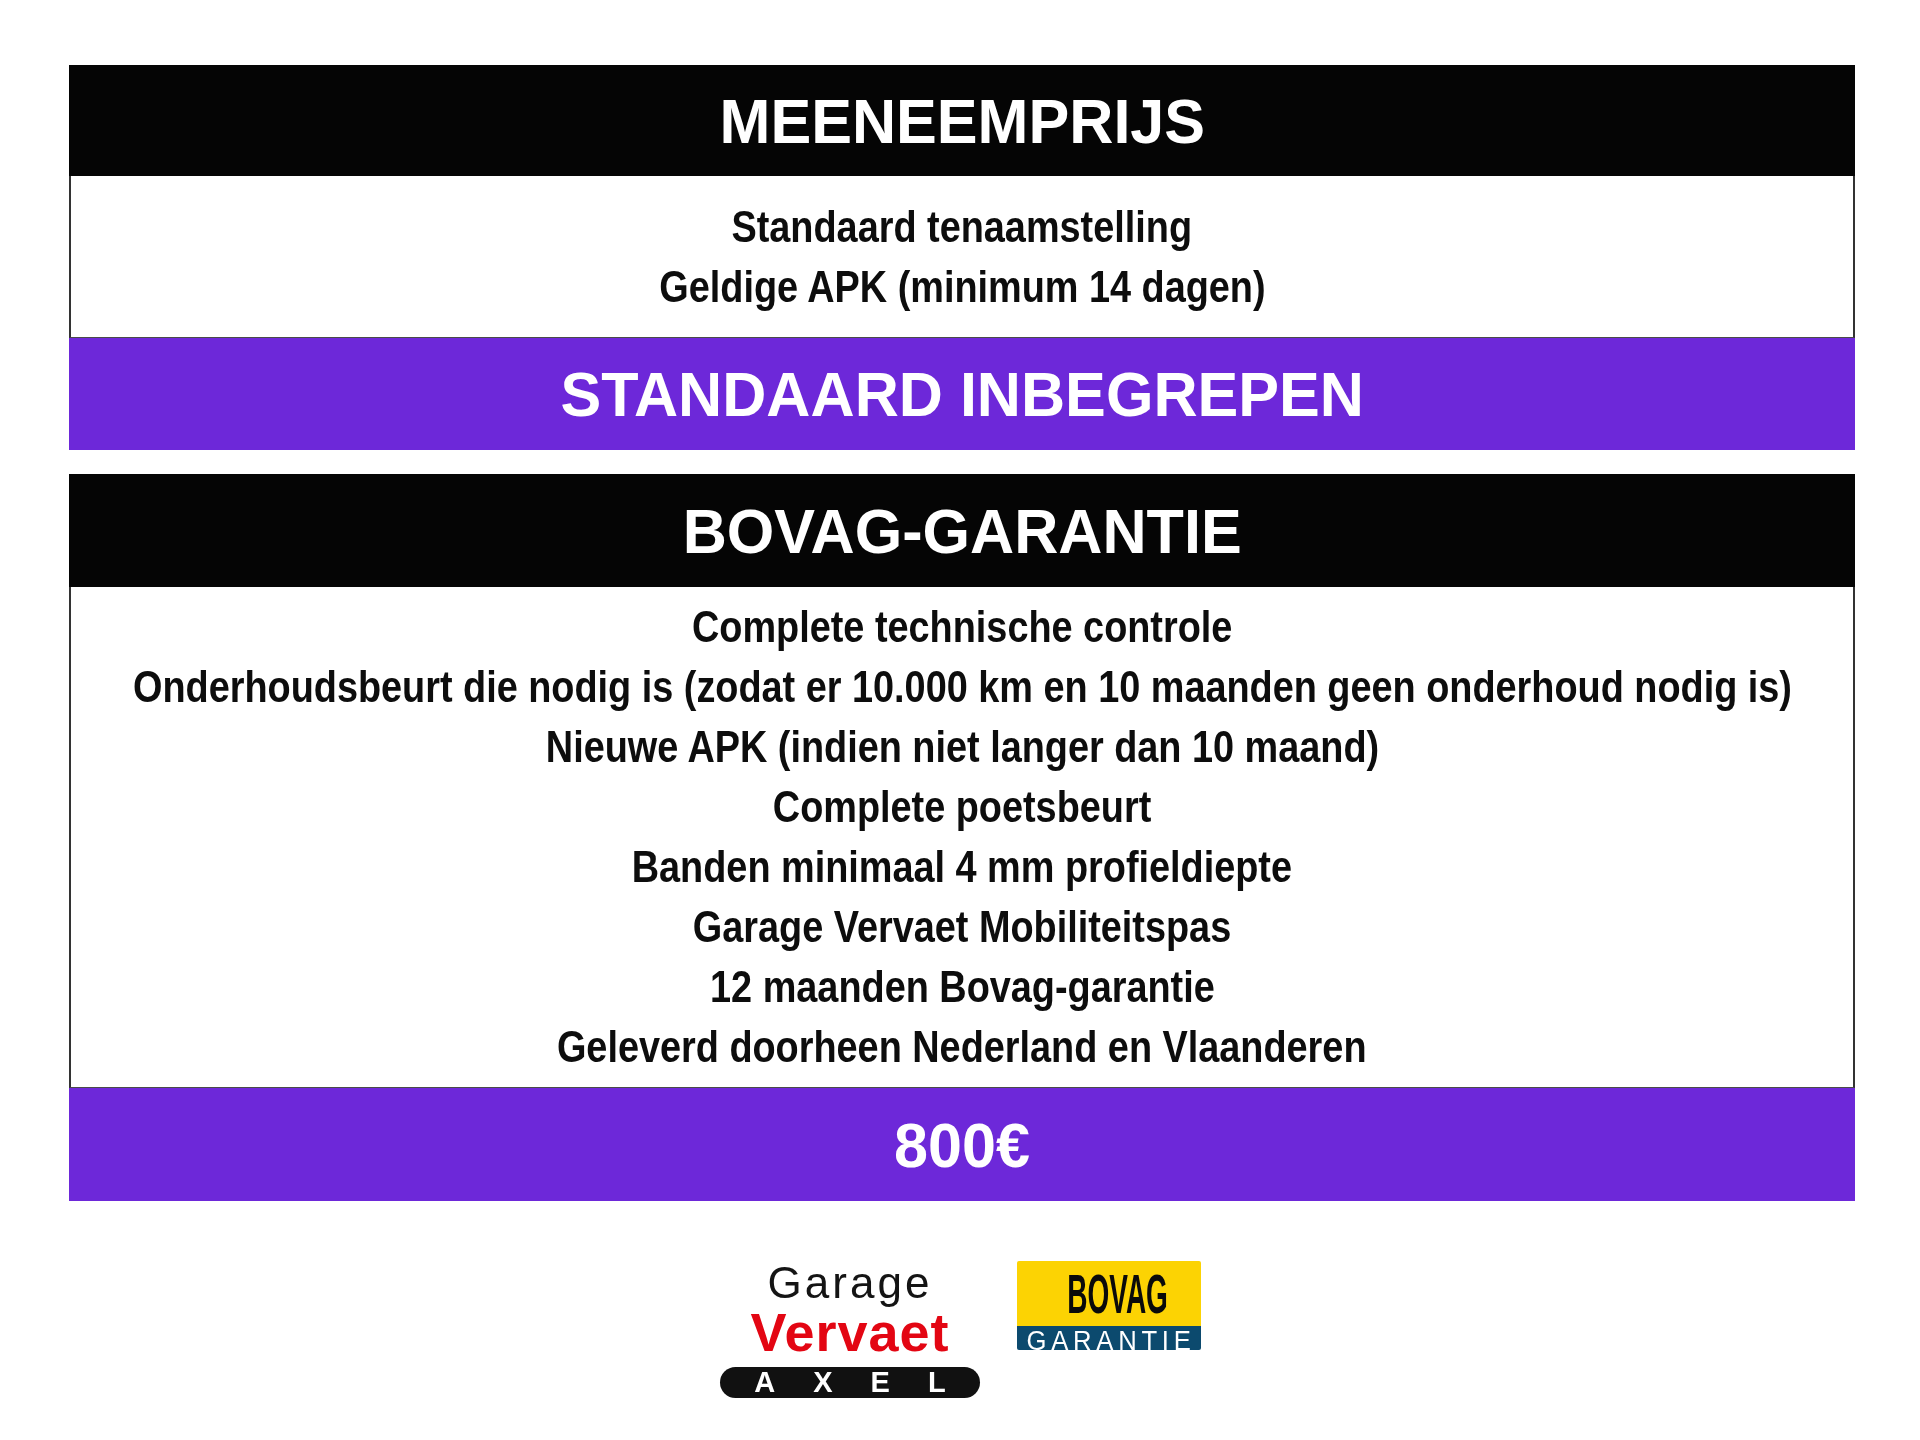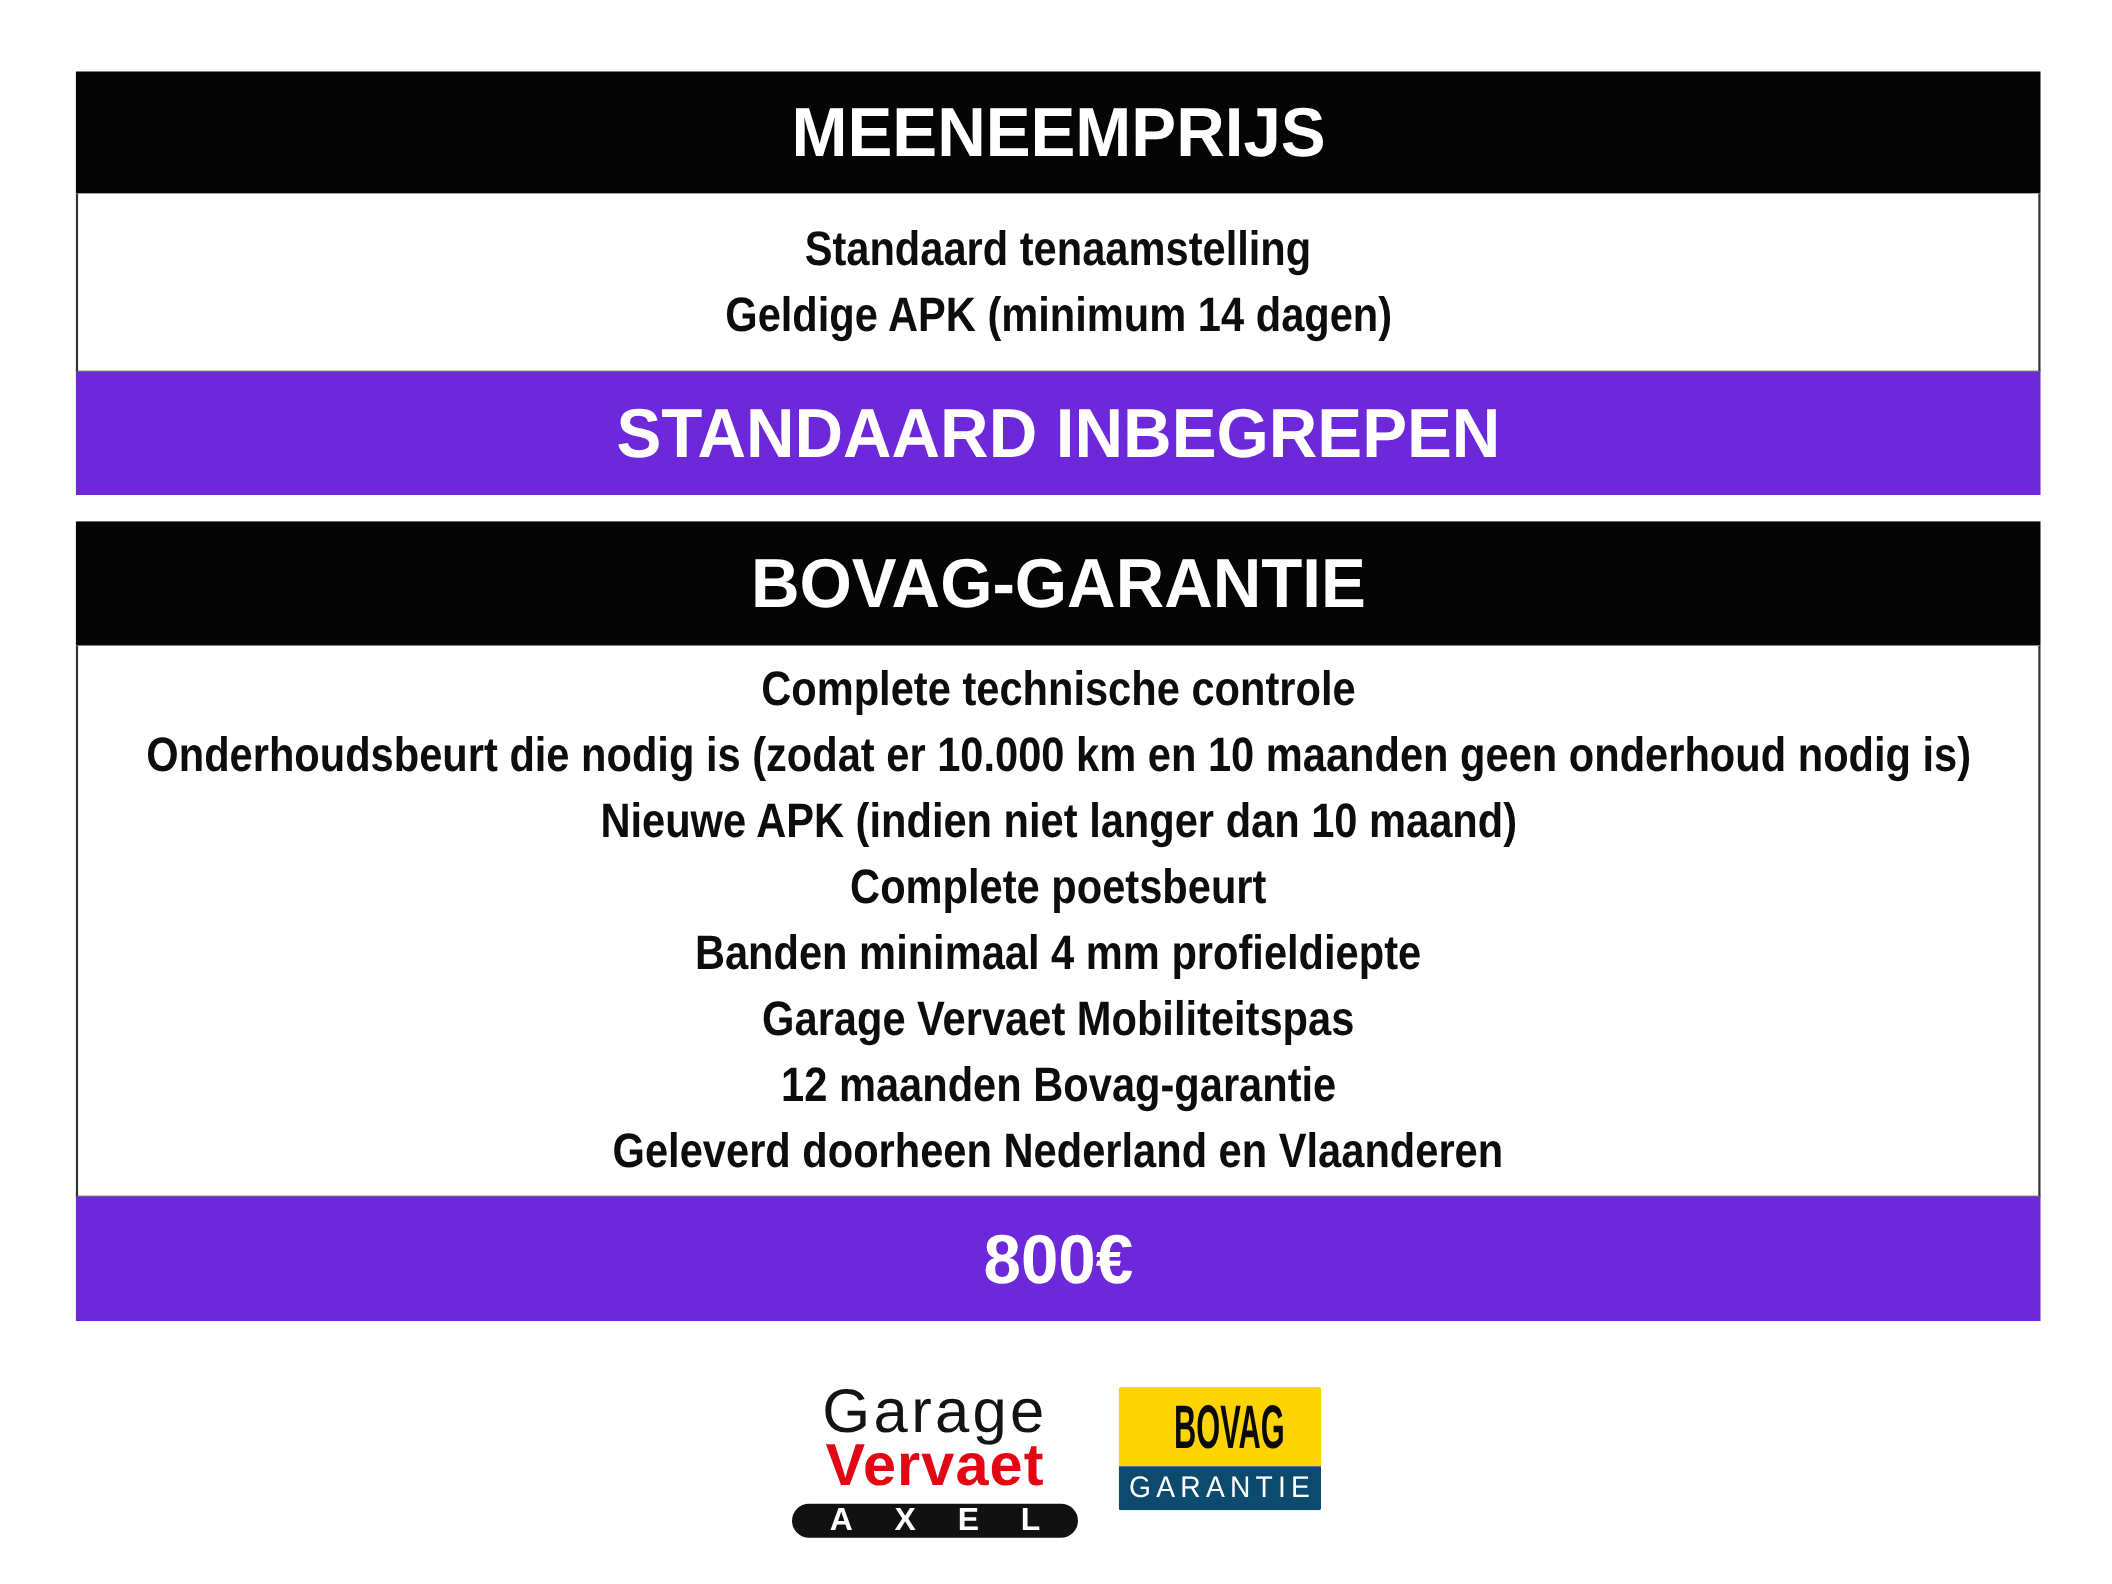--- a/index.html
+++ b/index.html
@@ -12,25 +12,25 @@
   .band-red.b2{height:113px;}
   .band .band-text{color:#ffffff;font-weight:700;font-size:63px;letter-spacing:0px;white-space:nowrap;transform:scaleX(0.97);}
   .panel{box-sizing:border-box;background:#ffffff;border-left:2px solid #333333;border-right:2px solid #333333;border-bottom:1px solid #4a4a4a;display:flex;flex-direction:column;align-items:center;justify-content:center;}
   .panel-1{height:162px;}
   .panel-2{height:501px;}
   .line{font-size:44px;font-weight:700;color:#0d0d0d;line-height:60px;white-space:nowrap;transform:scaleX(0.86);transform-origin:center center;text-align:center;}
   .gap{height:24px;background:#ffffff;}
   
   .footer{margin-top:60px;display:flex;justify-content:center;align-items:flex-start;gap:36px;}
   .vv-logo{width:262px;display:flex;flex-direction:column;align-items:center;}
-  .vv-garage{font-size:56px;letter-spacing:3px;color:#141414;font-weight:400;line-height:44px;}
+  .vv-garage{font-size:44px;letter-spacing:3px;color:#141414;font-weight:400;line-height:44px;}
   .vv-vervaet{font-size:54px;font-weight:700;color:#e30613;letter-spacing:1px;line-height:58px;margin-top:-2px;}
   .vv-pill{margin-top:6px;width:260px;height:31px;background:#111111;border-radius:16px;display:flex;align-items:center;justify-content:center;}
   .vv-pill span{color:#ffffff;font-weight:700;font-size:29px;letter-spacing:38px;margin-right:-38px;line-height:1;}
-  .bovag-logo{width:184px;height:112px;display:flex;flex-direction:column;border-radius:2px;overflow:hidden;text-align:right;}
+  .bovag-logo{width:184px;height:89px;display:flex;flex-direction:column;border-radius:2px;overflow:hidden;text-align:right;}
   .bovag-top{height:80px;display:flex;}
   .bovag-yellow{flex:1;background:#fcd303;display:flex;align-items:center;justify-content:center;}
   .bovag-name{font-size:56px;font-weight:700;color:#0a0a0a;transform:scaleX(0.5);transform-origin:center center;white-space:nowrap;letter-spacing:0px;}
   .bovag-black{height:45px;background:#0c4a6e;display:flex;align-items:center;justify-content:center;}
   .bovag-sub{color:#ffffff;font-size:27px;font-weight:400;letter-spacing:5px;margin-right:-5px;transform:scaleX(0.95);white-space:nowrap;}
 </style>
 </head>
 <body>
 
 <div class="sheet">

